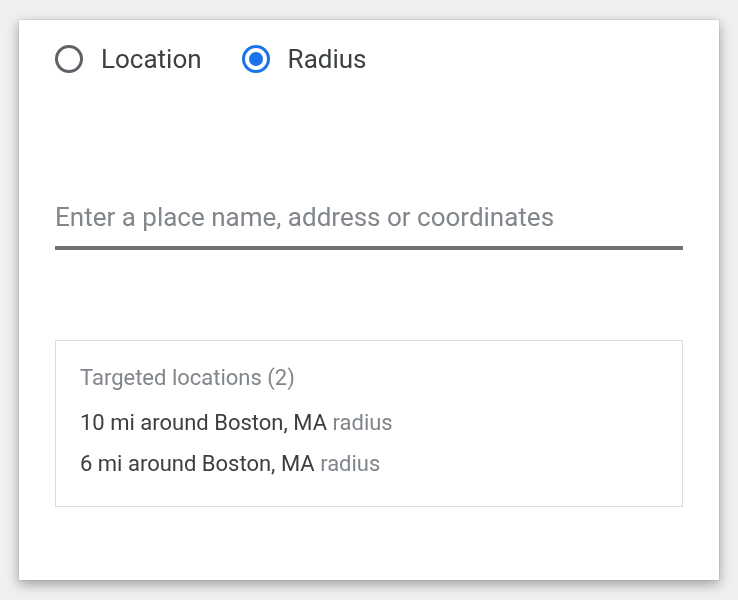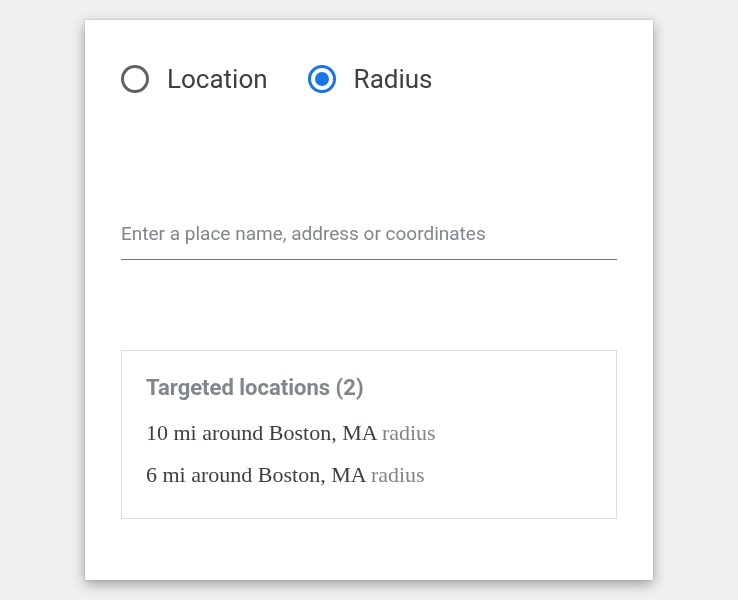--- a/index.html
+++ b/index.html
@@ -11,24 +11,24 @@
       font-family: Roboto, Arial, sans-serif;
       background: #f0f0f0;
       width: 738px;
       height: 600px;
       display: flex;
       align-items: center;
       justify-content: center;
     }
     .panel {
       background: #fff;
-      width: 568px;
+      width: 700px;
       height: 560px;
       box-shadow: 0 4px 12px rgba(0,0,0,0.35), 0 0 0 1px rgba(0,0,0,0.05);
-      padding: 44px 0 24px 0;
+      padding: 24px 0 24px 0;
       position: relative;
       overflow: hidden;
     }
     .radio-row {
       display: flex;
       align-items: center;
       gap: 40px;
       padding: 0 36px;
       margin-bottom: 120px;
     }
@@ -65,48 +65,47 @@
       color: #3c4043;
       font-weight: 400;
     }
     .search-wrap {
       padding: 0 36px;
       margin-bottom: 90px;
     }
     .search-input {
       width: 100%;
       border: none;
-      border-bottom: 1px solid #737373;
-      font-size: 19px;
+      border-bottom: 4px solid #737373;
+      font-size: 26px;
       color: #202124;
       padding: 8px 0 14px 0;
       outline: none;
       background: transparent;
       font-family: inherit;
     }
     .search-input::placeholder {
       color: #80868b;
     }
     .targeted-box {
       margin: 0 36px;
       border: 1px solid #dadce0;
       padding: 24px 24px 30px 24px;
     }
     .targeted-header {
       font-size: 22px;
       color: #80868b;
       margin-bottom: 20px;
-      font-weight: 700;
+      font-weight: 400;
     }
     .targeted-item {
       font-size: 22px;
       color: #3c4043;
       margin-bottom: 16px;
       font-weight: 400;
-      font-family: Liberation Serif, serif;
     }
     .targeted-item:last-child {
       margin-bottom: 0;
     }
     .targeted-suffix {
       color: #80868b;
     }
   </style>
 </head>
 <body>

